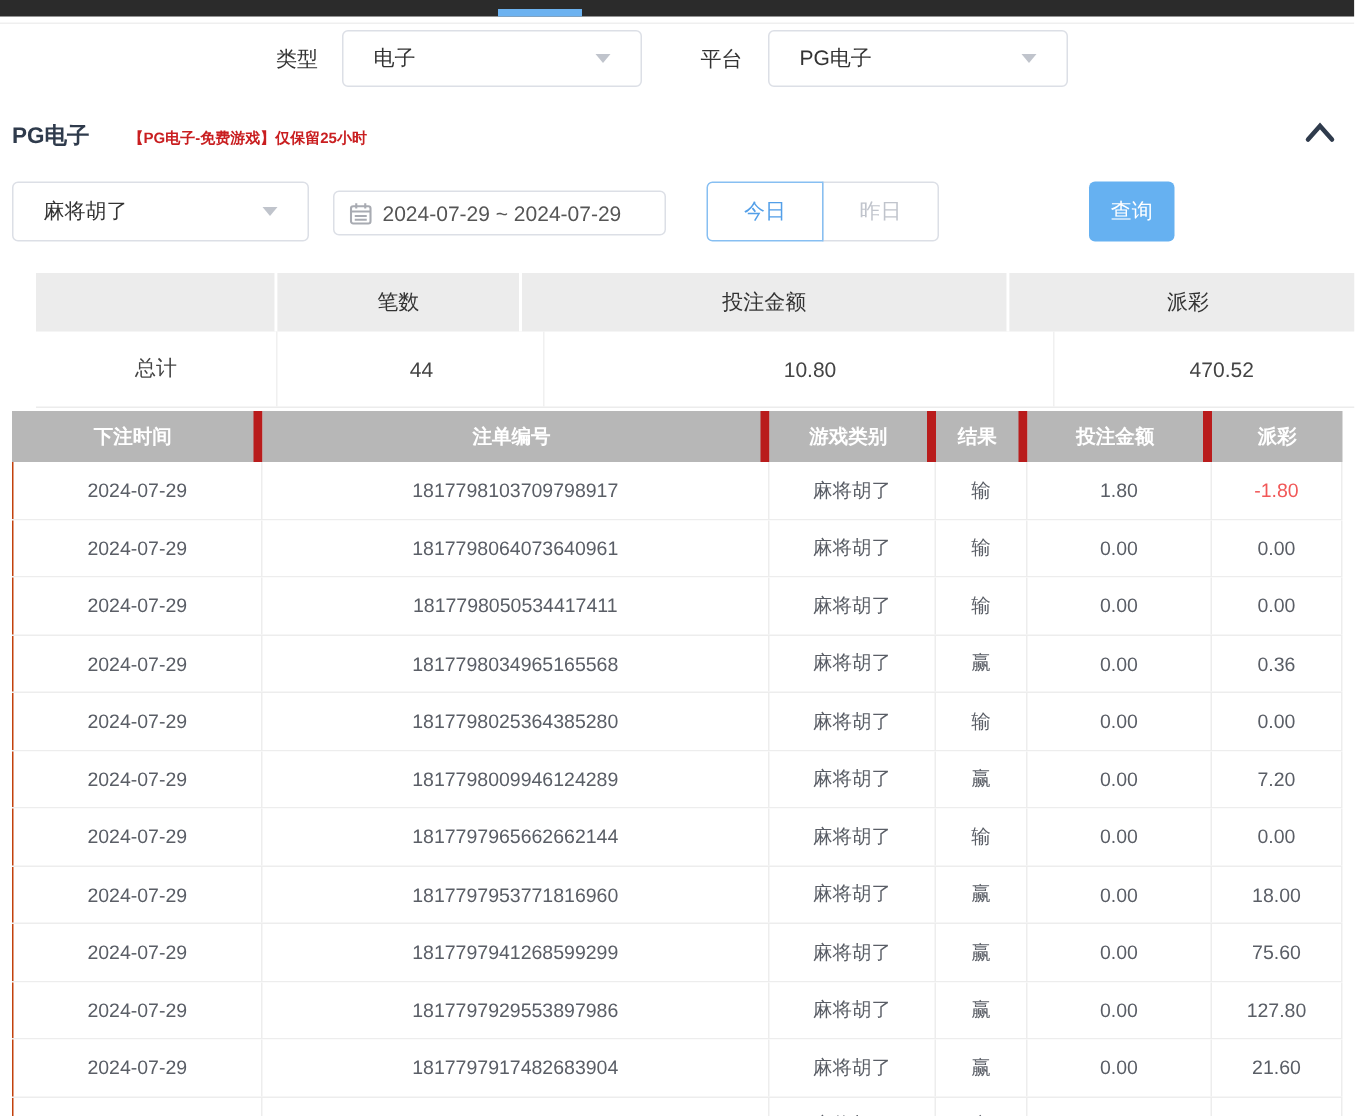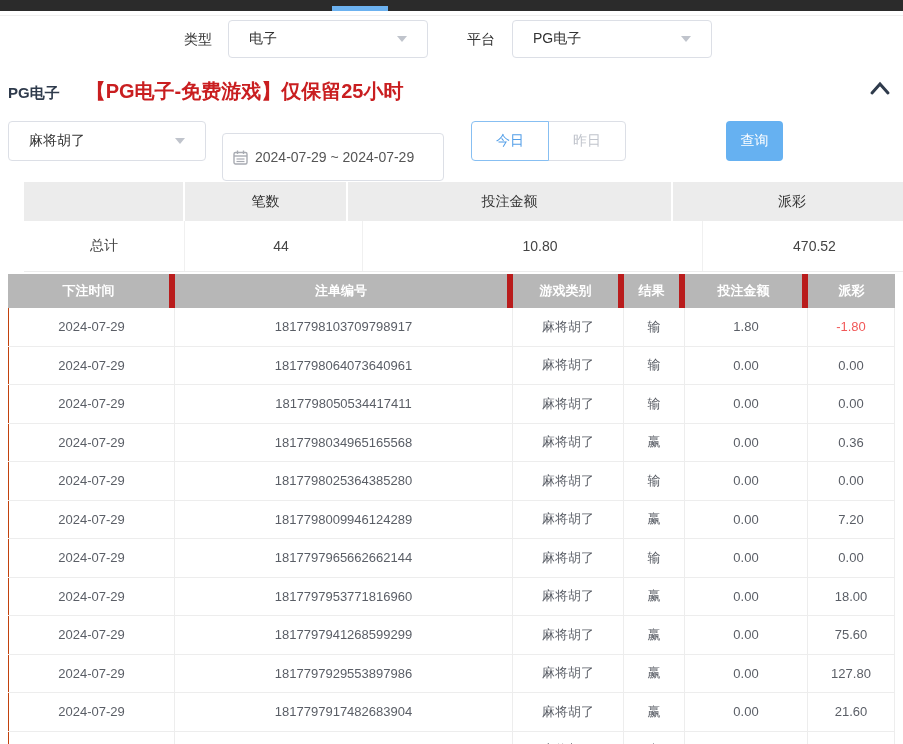--- a/index.html
+++ b/index.html
@@ -22,27 +22,27 @@
             padding:0 20px; cursor:pointer; }
   .sel-type { left:216px; width:200px; }
   .sel-platform { left:500px; width:200px; }
   .select .val { flex:1; }
   .caret { width:0; height:0; border-left:5px solid transparent; border-right:5px solid transparent;
            border-top:6px solid #c0c4cc; margin-left:8px; }
 
   
   .section-header { position:absolute; top:78px; left:8px; width:887px; height:26px; }
   .sec-title { font-size:15px; font-weight:bold; color:#2f3b4c; line-height:26px; }
-  .sec-notice { font-size:20px; font-weight:bold; color:#c91e20; line-height:26px; margin-left:26px; }
+  .sec-notice { font-size:10px; font-weight:bold; color:#c91e20; line-height:26px; margin-left:26px; }
   .collapse-btn { position:absolute; right:2px; top:2px; width:24px; height:20px; cursor:pointer; }
 
   
   .query-row { position:absolute; top:121px; left:0; width:903px; height:40px; }
   .sel-game { left:8px; width:198px; height:40px; }
-  .date-input { position:absolute; left:222px; top:12px; width:222px; height:48px;
+  .date-input { position:absolute; left:222px; top:6px; width:222px; height:30px;
                 border:1px solid #dcdfe6; border-radius:4px; display:flex; align-items:center;
                 padding:0 10px; font-size:14px; color:#555; cursor:pointer; }
   .date-input svg { margin-right:7px; flex:none; }
   .btn-group { position:absolute; left:459px; top:0; height:40px; display:flex; }
   .qbtn { height:40px; width:78px; background:#fff; border:1px solid #dcdfe6; font-size:14px;
           color:#c0c4cc; cursor:pointer; margin-left:-1px; font-family:inherit; }
   .qbtn:first-child { border-radius:4px 0 0 4px; margin-left:12px; }
   .qbtn:last-child { border-radius:0 4px 4px 0; }
   .qbtn.active { border:1px solid #87bff2; color:#539fe8; position:relative; z-index:2; background:#fff; }
   .search-btn { position:absolute; left:726px; top:0; width:57px; height:40px; background:#66b1f1;

